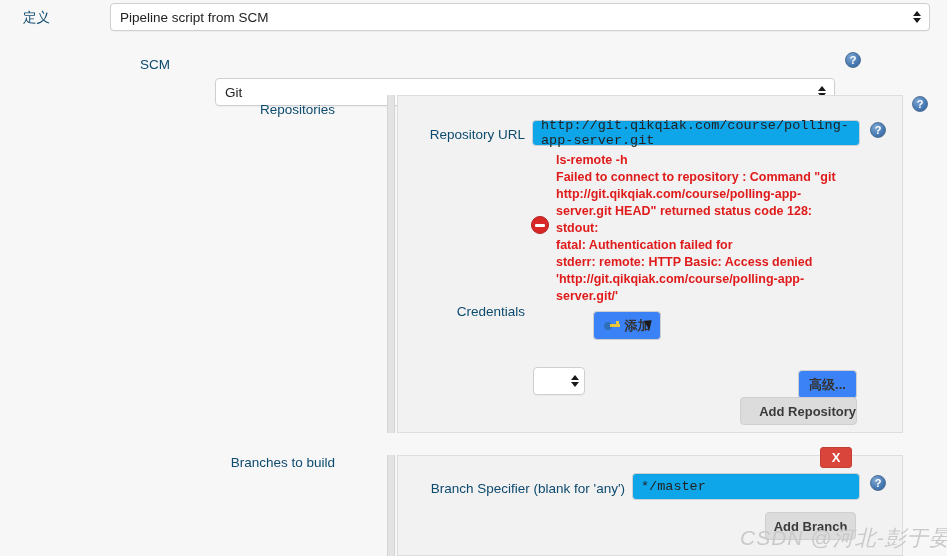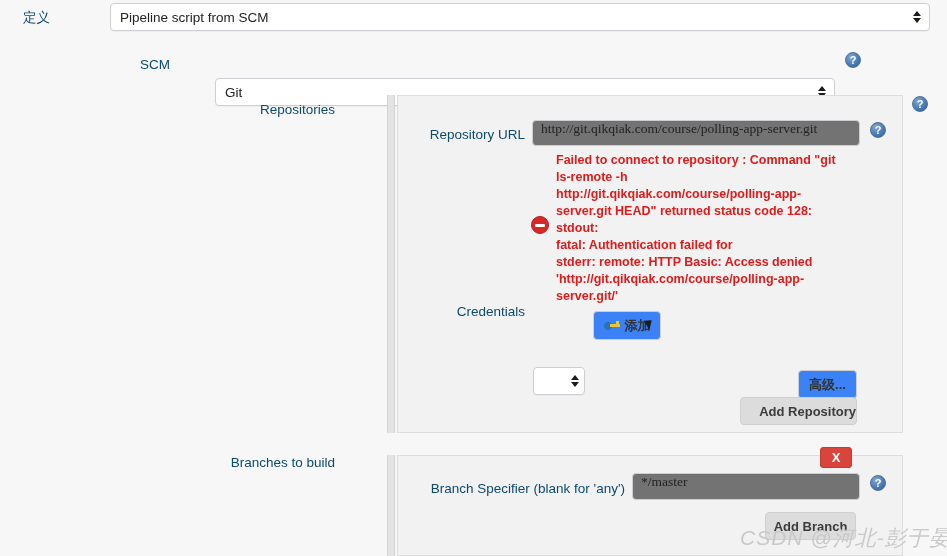--- a/index.html
+++ b/index.html
@@ -60,28 +60,28 @@
     width: 0; height: 0;
     border-left: 4px solid transparent;
     border-right: 4px solid transparent;
   }
   .sel .arrows i.up   { border-bottom: 5px solid #1a1a1a; }
   .sel .arrows i.down { border-top: 5px solid #1a1a1a; }
 
   
   .txt {
     box-sizing: border-box;
-    background: #737373;
+    background: #0ea5e9;
     border: 1px solid #ccd0d4;
     border-radius: 4px;
-    font-family: Liberation Serif, serif;
+    font-family: Liberation Mono, monospace;
     font-size: 13.5px;
     color: #222;
     display: flex;
-    align-items: flex-start;
+    align-items: center;
     padding-left: 8px;
     box-shadow: inset 0 1px 1px rgba(0,0,0,0.03);
   }
 
   
   .help {
     width: 16px; height: 16px;
     border-radius: 50%;
     background: radial-gradient(circle at 35% 30%, #7fa8d4 0%, #4a7cb5 55%, #2f5f96 100%);
     border: 1px solid #4e6f95;
@@ -248,22 +248,22 @@
 
 <div class="abs txt" style="left:532px; top:120px; width:328px; height:26px;">
   <span>http://git.qikqiak.com/course/polling-app-server.git</span>
 </div>
 
 <div class="abs help" style="left:870px; top:122px;">?</div>
 
 <div class="abs err-wrap" style="left:531px; top:152px; width:360px;">
   <div class="err-icon" style="margin-top:64px;"></div>
   <div class="err-text">
+    <div>ls-remote -h</div>
     <div>Failed to connect to repository : Command "git</div>
-    <div>ls-remote -h</div>
     <div>http://git.qikqiak.com/course/polling-app-</div>
     <div>server.git HEAD" returned status code 128:</div>
     <div>stdout:</div>
     <div>fatal: Authentication failed for</div>
     <div>stderr: remote: HTTP Basic: Access denied</div>
     <div>'http://git.qikqiak.com/course/polling-app-</div>
     <div>server.git/'</div>
   </div>
 </div>
 

